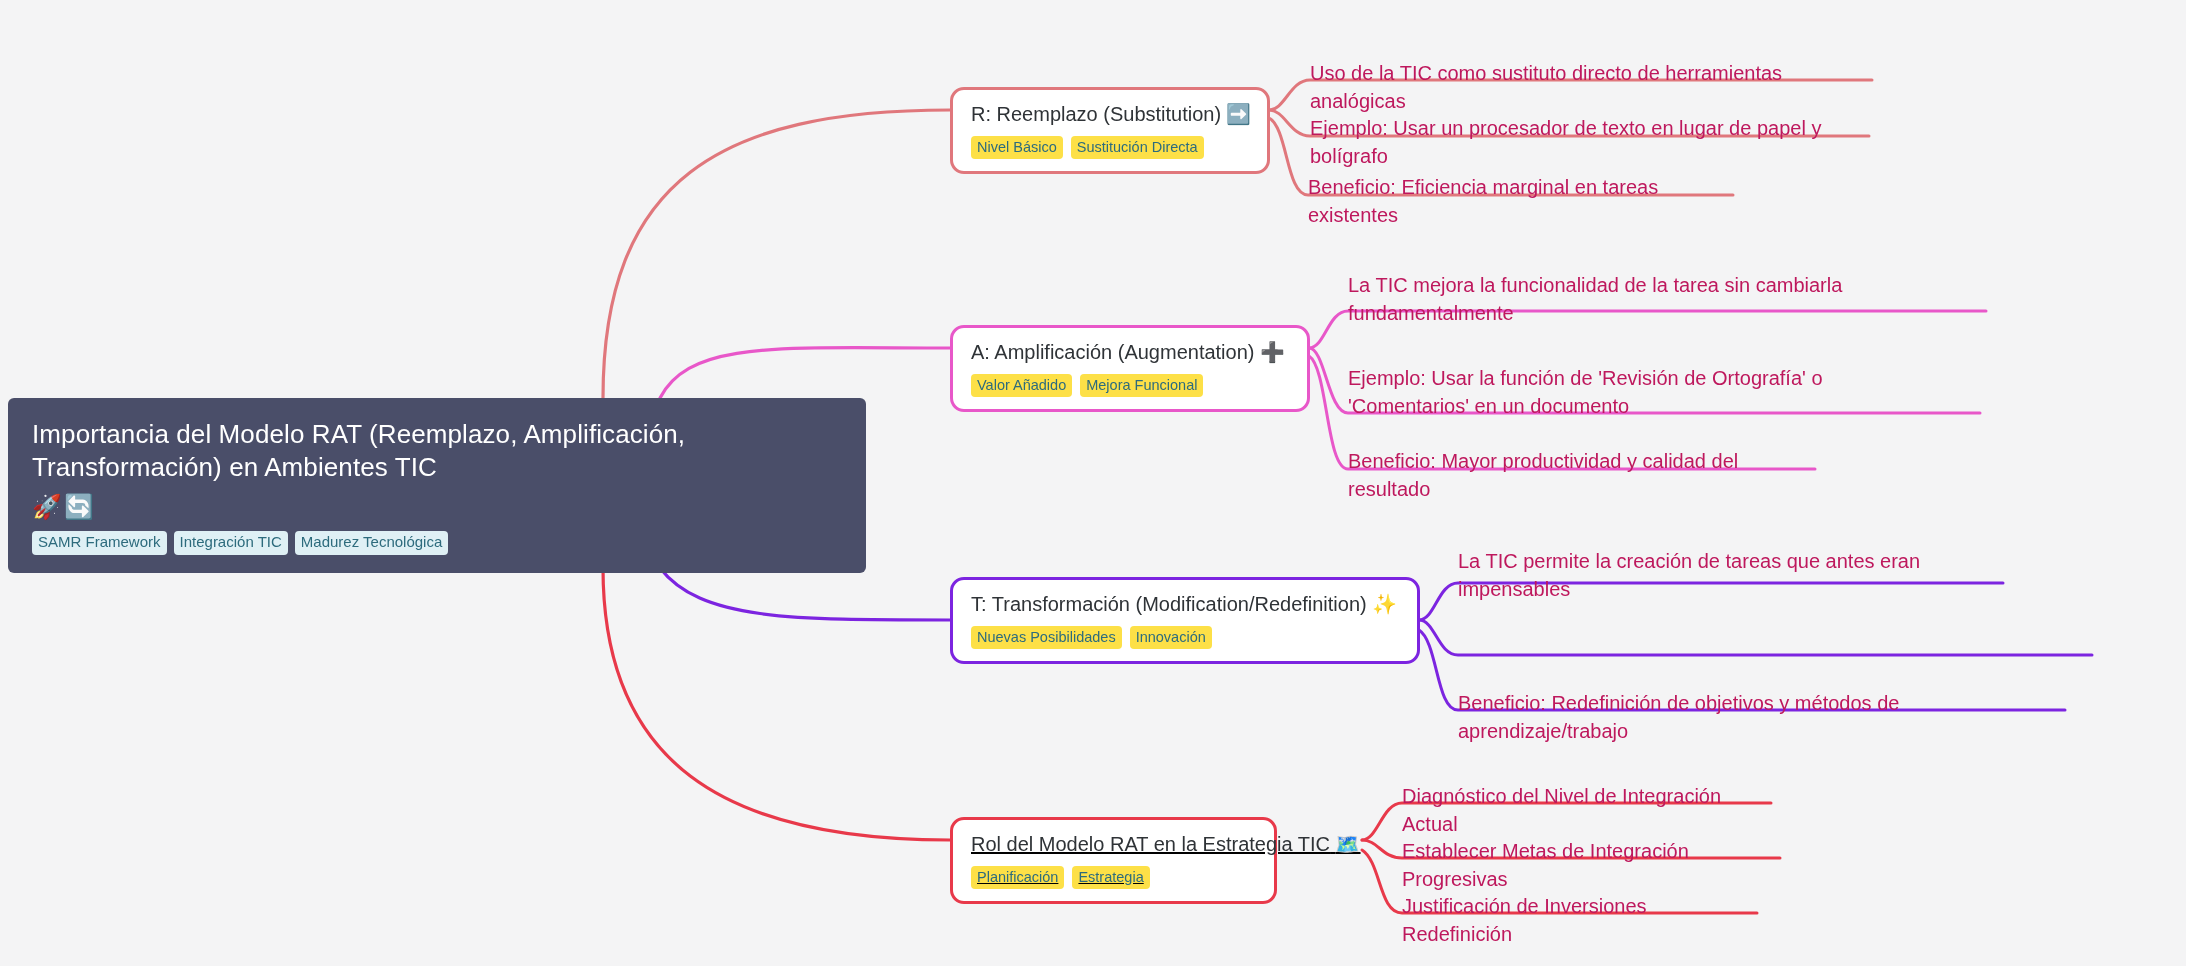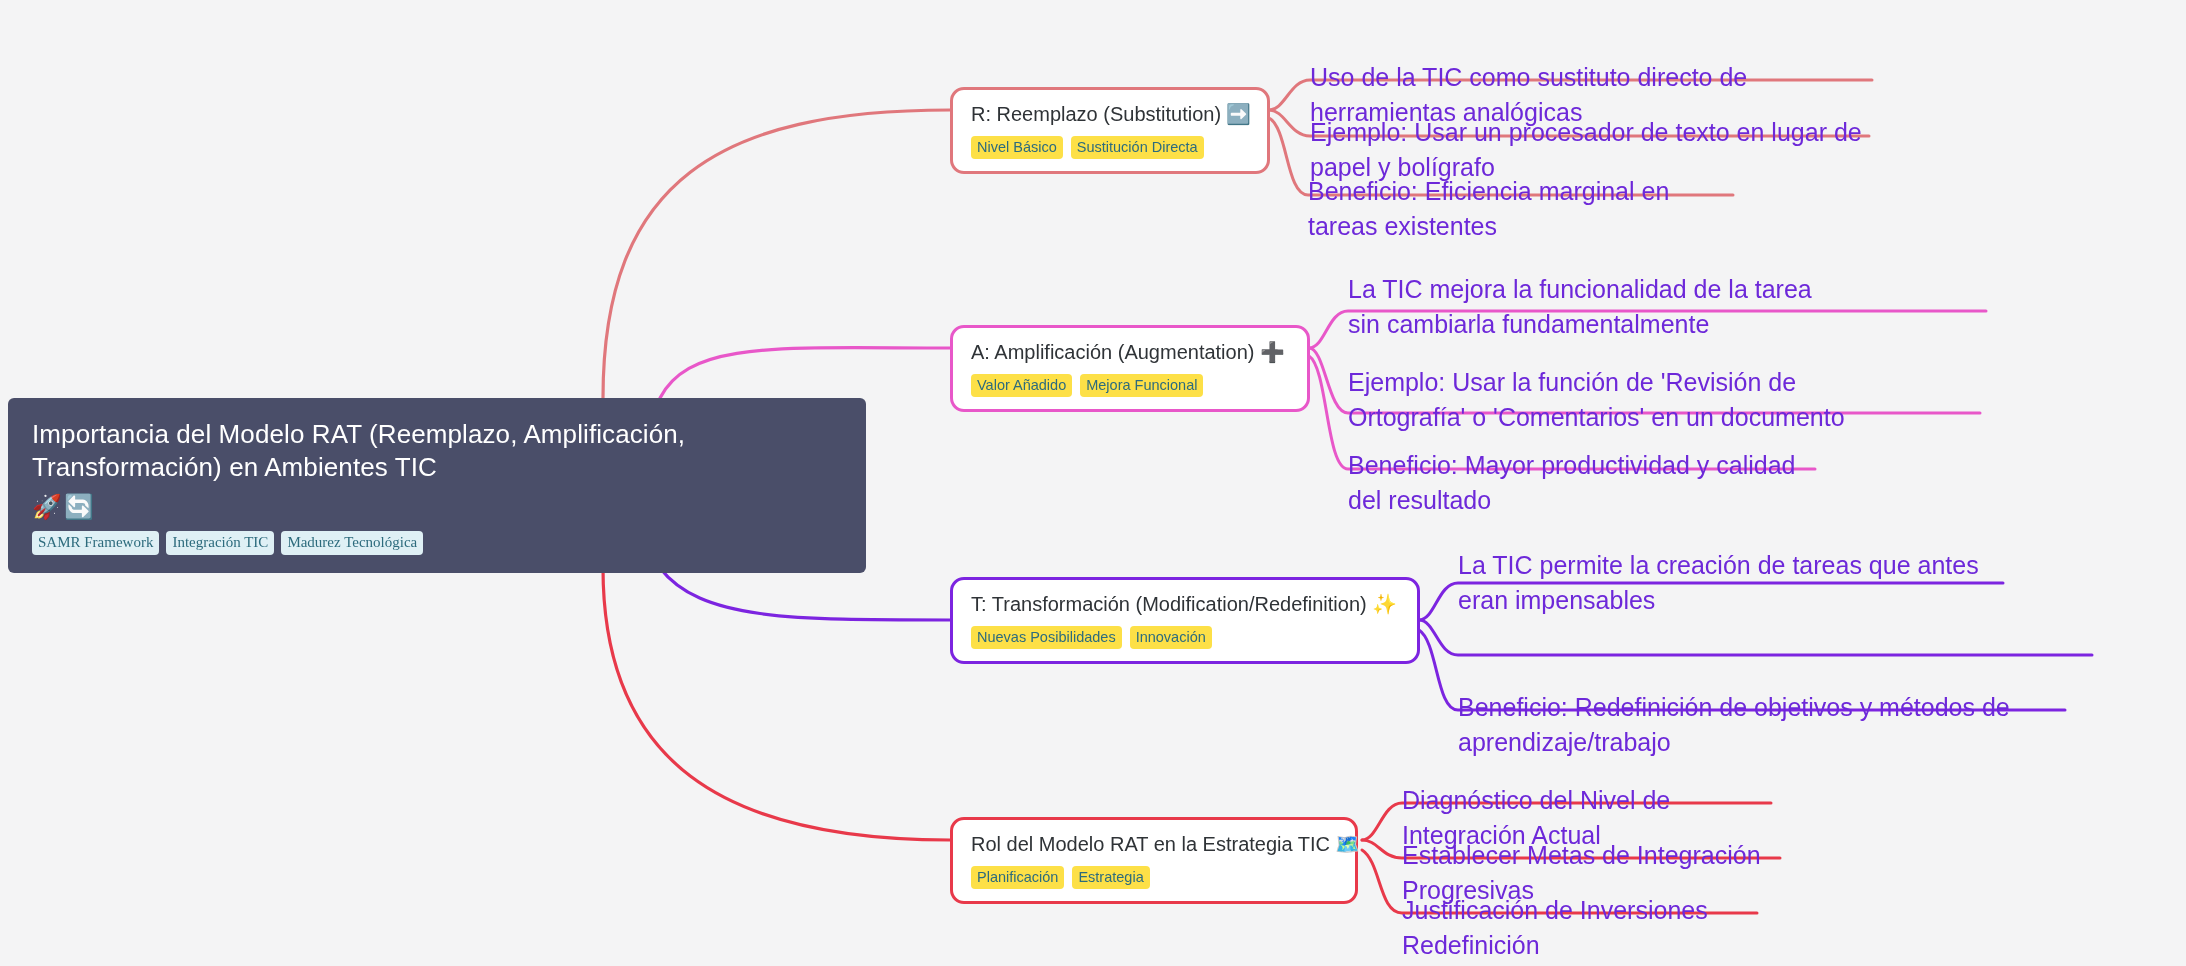--- a/index.html
+++ b/index.html
@@ -55,21 +55,20 @@
     margin-top: 8px;
     font-size: 24px;
     line-height: 1.2;
     letter-spacing: 2px;
   }
   .root-tags {
     margin-top: 10px;
     display: flex;
     gap: 7px;
     flex-wrap: wrap;
-    font-family: Liberation Serif, serif;
   }
   .root-tags .tag {
     background: #dff0f5;
     color: #2d6b7d;
     border-radius: 4px;
     padding: 2px 6px 3px 6px;
     font-size: 15px;
     line-height: 1.25;
     white-space: nowrap;
   }
@@ -104,22 +103,22 @@
     font-size: 14.5px;
     line-height: 1.25;
     white-space: nowrap;
   }
 
   
   .leaf {
     position: absolute;
     box-sizing: border-box;
     z-index: 4;
-    color: #6d28d9;
-    font-size: 25px;
+    color: #be185d;
+    font-size: 20px;
     line-height: 1.38;
     padding: 0 0 3px 0;
   }
   .leaf-text { display: block; }
 </style>
 </head>
 <body>
 
 <div id="canvas">
 
@@ -211,21 +210,21 @@
     </div>
   </div>
 
   <div class="leaf" style="left:1458px; top:548px; width:550px;">
     <span class="leaf-text">La TIC permite la creación de tareas que antes eran impensables</span>
   </div>
   <div class="leaf" style="left:1458px; top:690px; width:610px;">
     <span class="leaf-text">Beneficio: Redefinición de objetivos y métodos de aprendizaje/trabajo</span>
   </div>
 
-  <div class="branch-node" style="left:950px; top:817px; width:408px; border-color:#e8394a;">
+  <div class="branch-node" style="left:950px; top:817px; width:327px; border-color:#e8394a;text-decoration:underline;">
     <div class="branch-title">
       <span>Rol del Modelo RAT en la Estrategia TIC</span>
       <span class="emo">🗺️</span>
     </div>
     <div class="branch-tags">
       <span class="tag">Planificación</span>
       <span class="tag">Estrategia</span>
     </div>
   </div>
 

